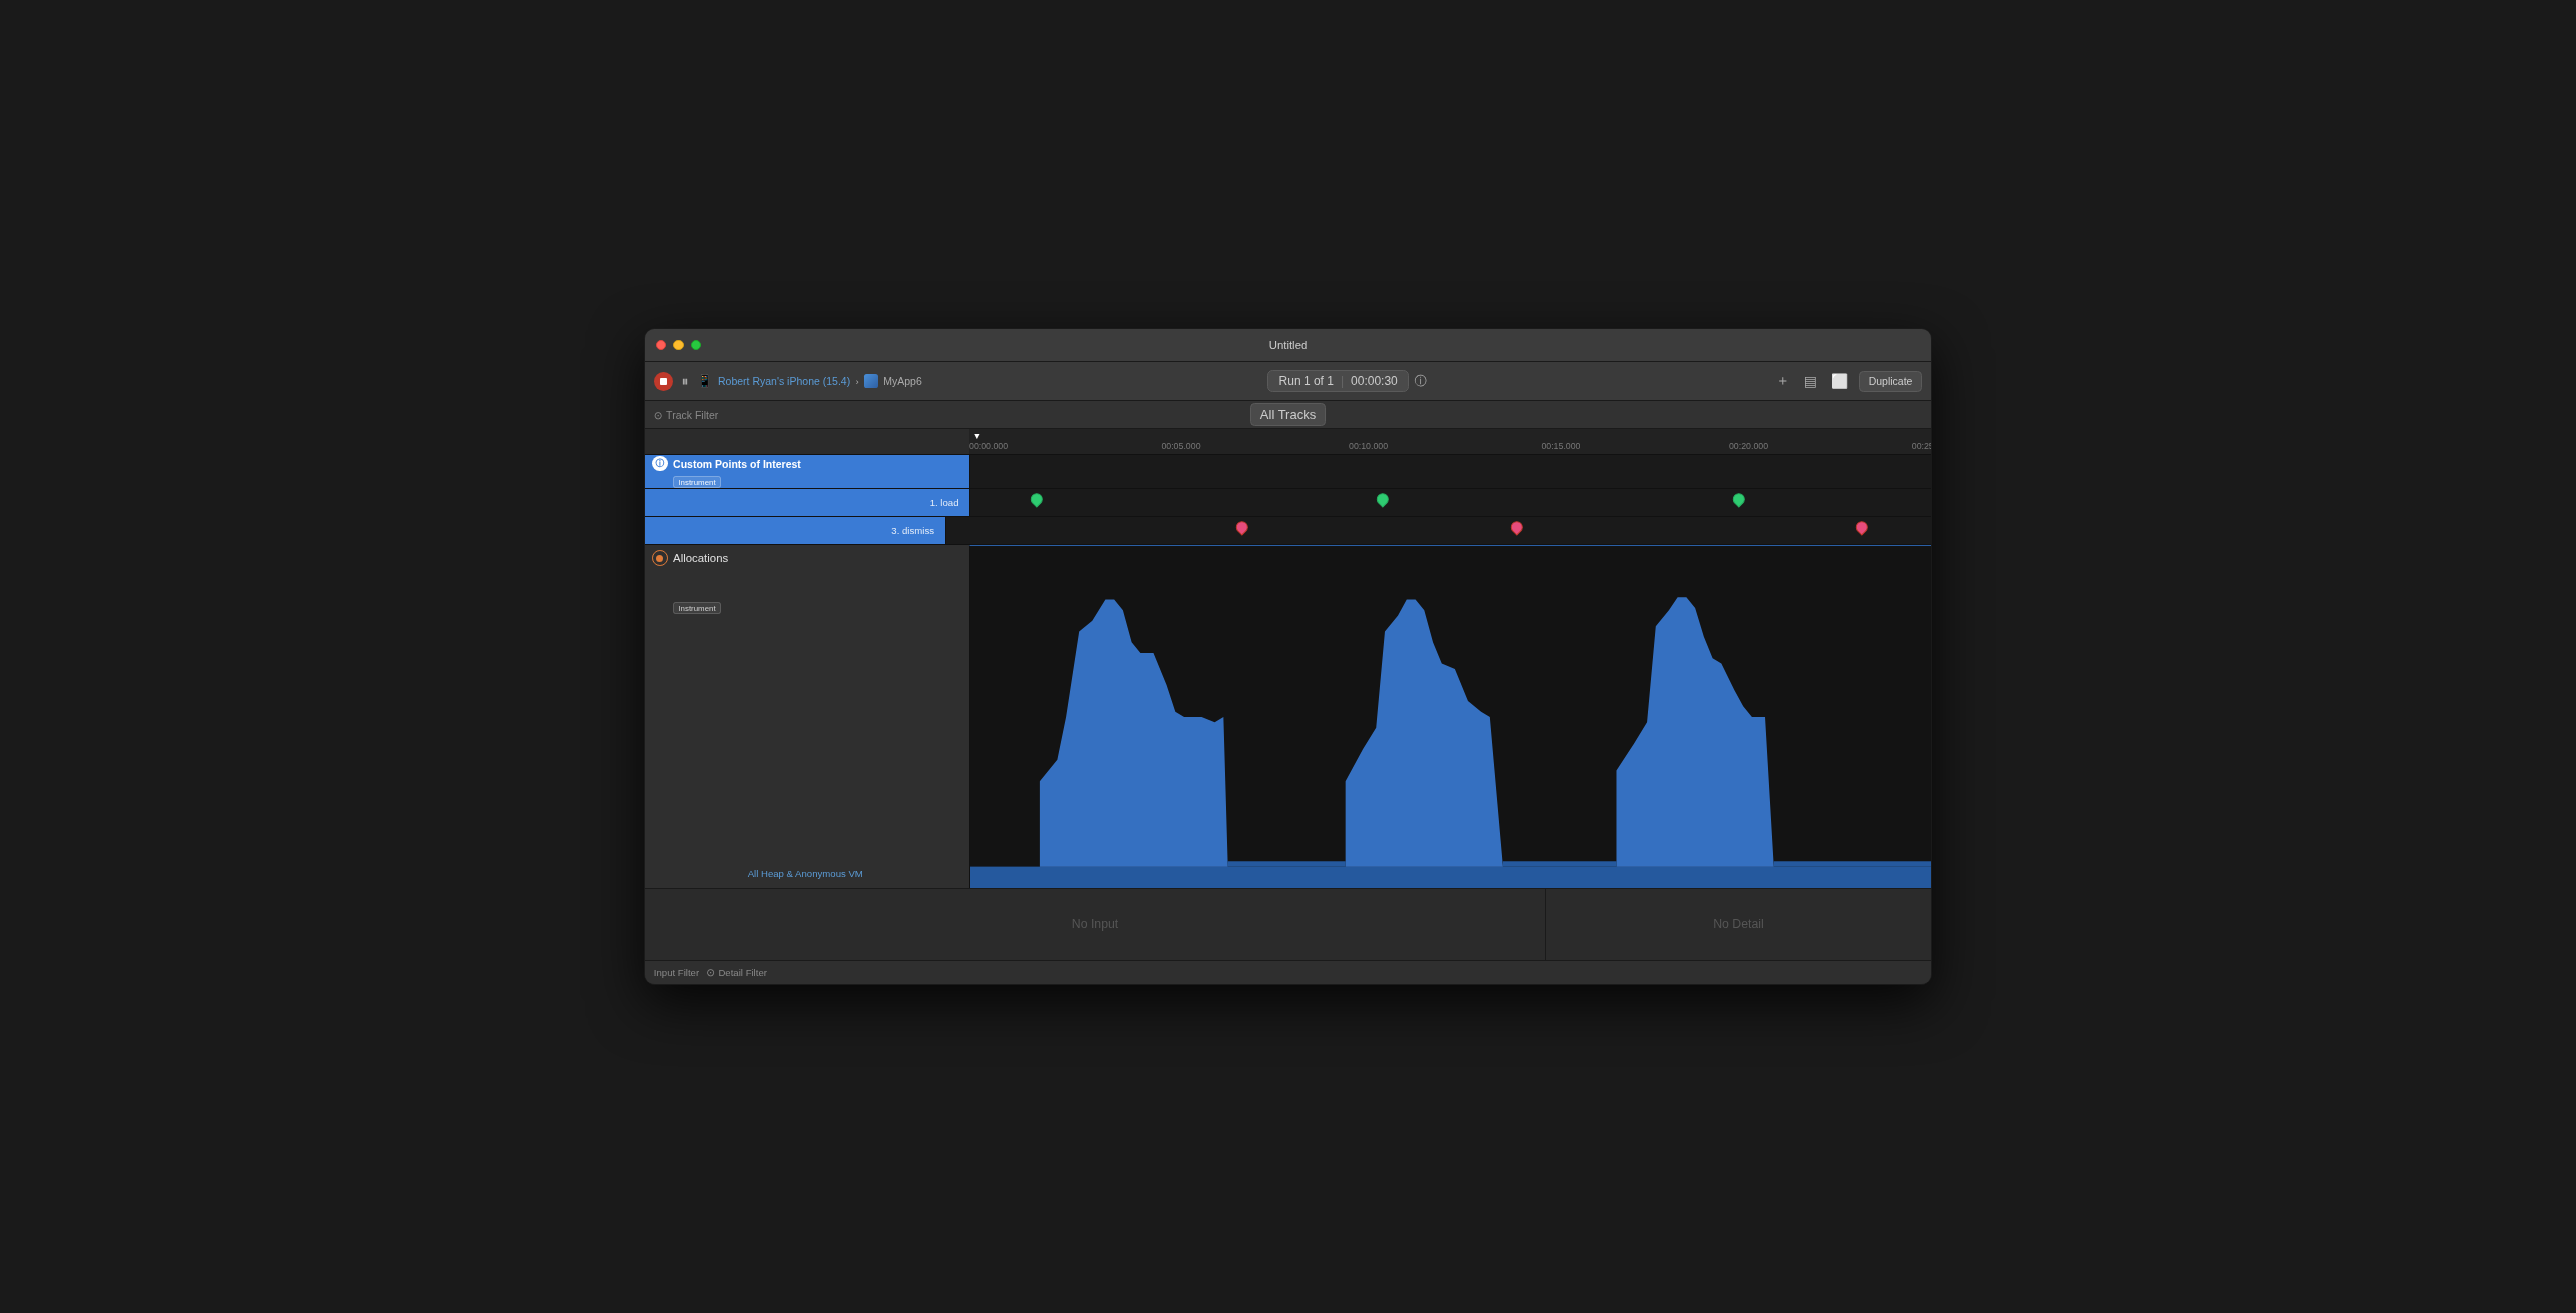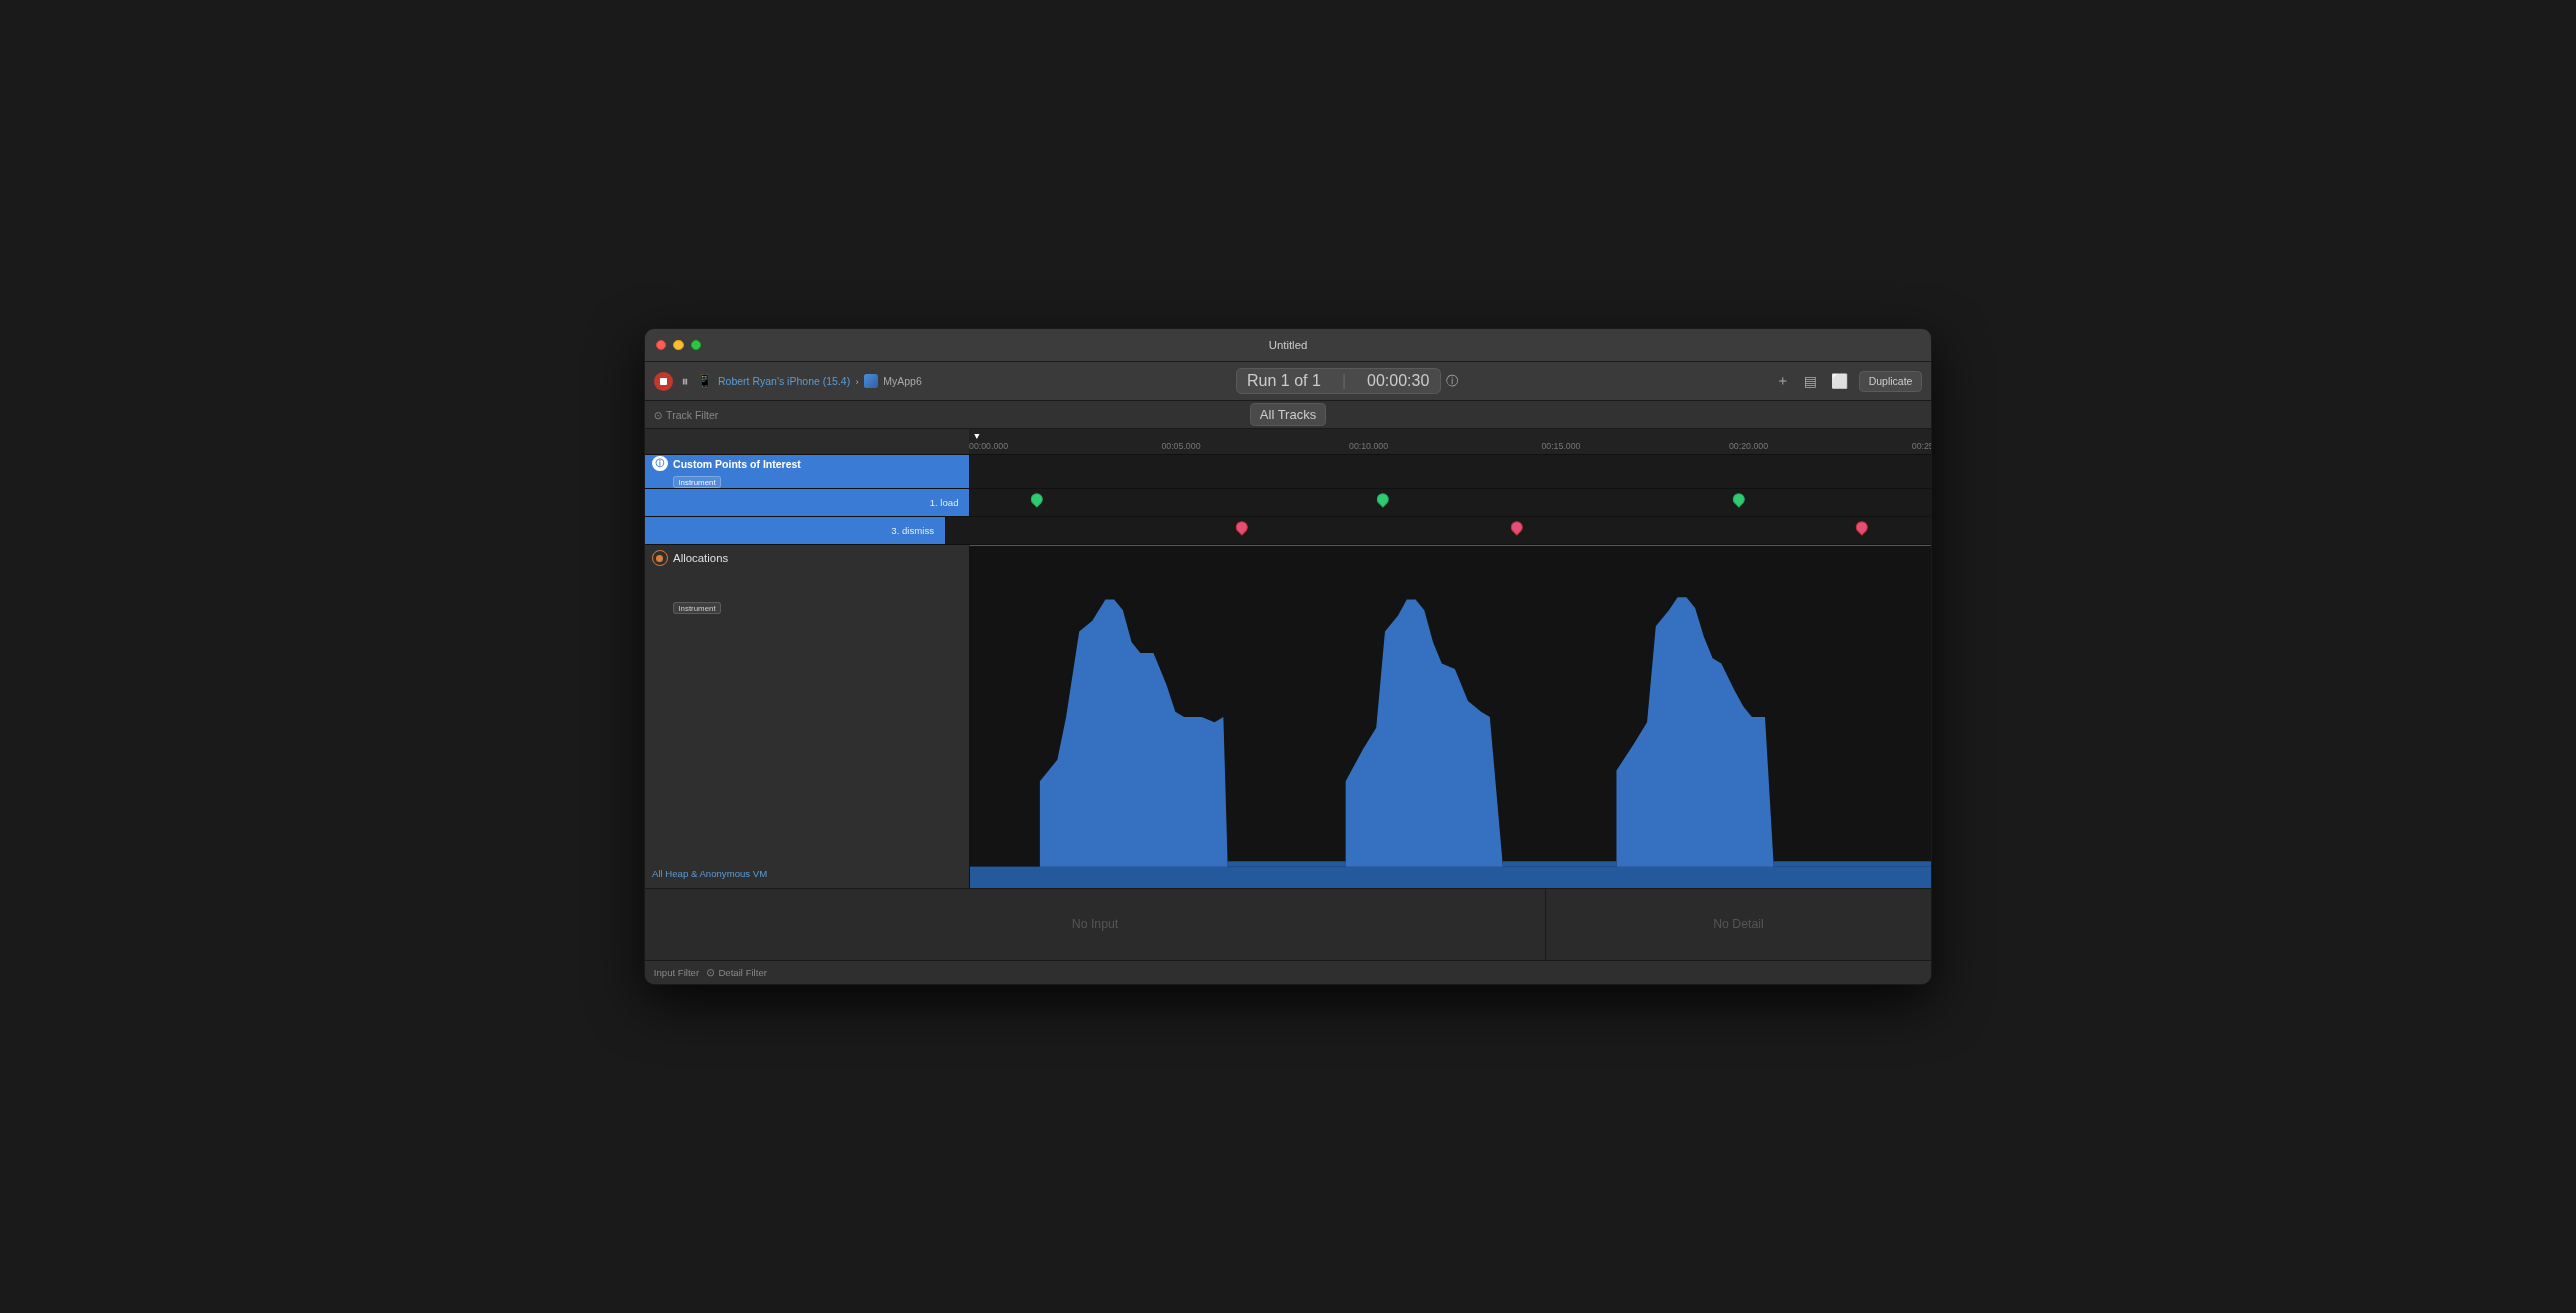--- a/index.html
+++ b/index.html
@@ -129,24 +129,24 @@
       display: flex;
       justify-content: center;
       align-items: center;
     }
     .run-pill {
       background: #4a4a4a;
       border: 0.9px solid #5a5a5a;
       border-radius: 5.3px;
       padding: 2.6px 10.5px;
       color: #ccc;
-      font-size: 16px;
-      display: flex;
-      align-items: center;
-      gap: 21px;
+      font-size: 12px;
+      display: flex;
+      align-items: center;
+      gap: 7px;
       text-align: right;
     }
     .run-separator { color: #666; }
     .info-btn {
       background: none;
       border: none;
       color: #aaa;
       cursor: pointer;
       font-size: 12.3px;
       margin-left: 5.3px;
@@ -441,21 +441,21 @@
         <div style="width:324px;flex-shrink:0;background:#2f2f2f;display:flex;flex-direction:column;padding:5.3px 7px;gap:28px;">
           <div style="display:flex;align-items:center;gap:5.3px;margin-bottom:3.5px;">
             <div style="width:15.8px;height:15.8px;border-radius:50%;border:1.8px solid #e07b39;display:flex;align-items:center;justify-content:center;">
               <div style="width:7px;height:7px;border-radius:50%;background:#e07b39;"></div>
             </div>
             <span style="color:#e0e0e0;font-size:11.4px;font-weight:500;">Allocations</span>
           </div>
           <div style="margin-left:21px;">
             <span style="background:rgba(255,255,255,0.08);border:0.9px solid rgba(255,255,255,0.15);border-radius:2.6px;color:#ccc;font-size:7.9px;padding:0.9px 4.4px;">Instrument</span>
           </div>
-          <div style="flex:1;display:flex;align-items:flex-end;justify-content:flex-start;padding-right:3.5px;padding-bottom:3.5px;">
+          <div style="flex:1;display:flex;align-items:flex-end;justify-content:center;padding-right:3.5px;padding-bottom:3.5px;">
             <span style="color:#5b9bd5;font-size:9.6px;">All Heap &amp; Anonymous VM</span>
           </div>
         </div>
 
         <div style="flex:1;background:#131313;position:relative;overflow:hidden;border-left:0.9px solid #111;border-top:0.9px solid #2a5fa5;">
           <svg width="100%" height="100%" viewBox="0 0 1100 320" preserveAspectRatio="none">
 
             <rect x="0" y="300" width="1100" height="20" fill="#2a6bc2" opacity="0.8"></rect>
 
             <polygon points="80,300 80,220 100,200 110,160 125,80 140,70 155,50 165,50 175,60 185,90 195,100 210,100 225,130 235,155 245,160 265,160 280,165 290,160 295,300" fill="#3a7bd5" opacity="0.9"></polygon>

